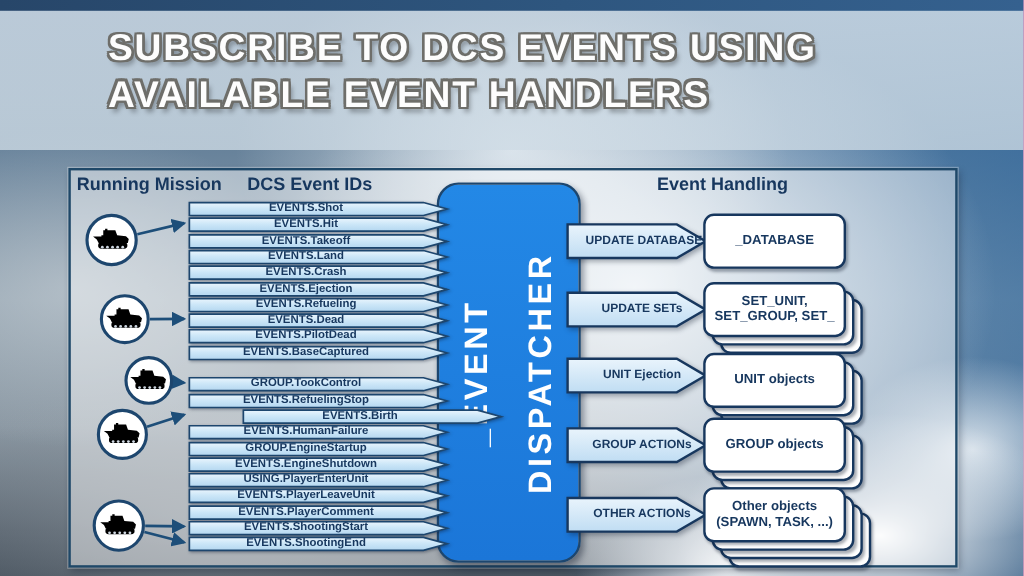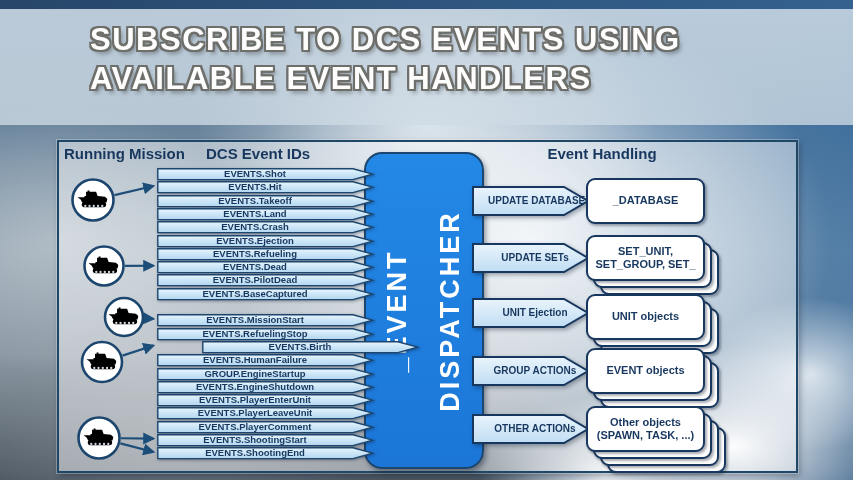--- a/index.html
+++ b/index.html
@@ -166,21 +166,21 @@
         <div class="event-row" style="top: 119.7px;">
           <svg viewBox="0 0 217 12.4" preserveAspectRatio="none">
             <polygon points="0.8,0.8 196,0.8 215.8,6.2 196,11.6 0.8,11.6" fill="url(#rowGrad)" stroke="#1d466e" stroke-width="1.4"></polygon>
           </svg>
           <span>EVENTS.BaseCaptured</span>
         </div>
         <div class="event-row" style="top: 146.3px;">
           <svg viewBox="0 0 217 12.4" preserveAspectRatio="none">
             <polygon points="0.8,0.8 196,0.8 215.8,6.2 196,11.6 0.8,11.6" fill="url(#rowGrad)" stroke="#1d466e" stroke-width="1.4"></polygon>
           </svg>
-          <span>EVENTS.MissionStart</span>
+          <span>GROUP.TookControl</span>
         </div>
         <div class="event-row" style="top: 159.6px;">
           <svg viewBox="0 0 217 12.4" preserveAspectRatio="none">
             <polygon points="0.8,0.8 196,0.8 215.8,6.2 196,11.6 0.8,11.6" fill="url(#rowGrad)" stroke="#1d466e" stroke-width="1.4"></polygon>
           </svg>
           <span>EVENTS.RefuelingStop</span>
         </div>
         <div class="event-row" style="top: 172.9px; margin-left: 45px;">
           <svg viewBox="0 0 217 12.4" preserveAspectRatio="none">
             <polygon points="0.8,0.8 196,0.8 215.8,6.2 196,11.6 0.8,11.6" fill="url(#rowGrad)" stroke="#1d466e" stroke-width="1.4"></polygon>
@@ -202,21 +202,21 @@
         <div class="event-row" style="top: 212.8px;">
           <svg viewBox="0 0 217 12.4" preserveAspectRatio="none">
             <polygon points="0.8,0.8 196,0.8 215.8,6.2 196,11.6 0.8,11.6" fill="url(#rowGrad)" stroke="#1d466e" stroke-width="1.4"></polygon>
           </svg>
           <span>EVENTS.EngineShutdown</span>
         </div>
         <div class="event-row" style="top: 226.1px;">
           <svg viewBox="0 0 217 12.4" preserveAspectRatio="none">
             <polygon points="0.8,0.8 196,0.8 215.8,6.2 196,11.6 0.8,11.6" fill="url(#rowGrad)" stroke="#1d466e" stroke-width="1.4"></polygon>
           </svg>
-          <span>EVENTS.PlayerEnterUnit</span>
+          <span>USING.PlayerEnterUnit</span>
         </div>
         <div class="event-row" style="top: 239.4px;">
           <svg viewBox="0 0 217 12.4" preserveAspectRatio="none">
             <polygon points="0.8,0.8 196,0.8 215.8,6.2 196,11.6 0.8,11.6" fill="url(#rowGrad)" stroke="#1d466e" stroke-width="1.4"></polygon>
           </svg>
           <span>EVENTS.PlayerLeaveUnit</span>
         </div>
         <div class="event-row" style="top: 252.7px;">
           <svg viewBox="0 0 217 12.4" preserveAspectRatio="none">
             <polygon points="0.8,0.8 196,0.8 215.8,6.2 196,11.6 0.8,11.6" fill="url(#rowGrad)" stroke="#1d466e" stroke-width="1.4"></polygon>
@@ -278,21 +278,21 @@
         <div class="callout" style="left: 413px; top: 214px;">
           <svg viewBox="0 0 117 30">
             <polygon points="1,1 92,1 116,15 92,29 1,29" fill="url(#calloutGrad)" stroke="#17375e" stroke-width="2"></polygon>
           </svg>
           <span>GROUP ACTIONs</span>
         </div>
         <div class="stack" style="left: 527px; top: 206px;">
           <div class="layer" style="left: 14px; top: 14px;"></div>
           <div class="layer" style="left: 7px; top: 7px;"></div>
           <div class="box">
-            <div>EVENT objects</div>
+            <div>GROUP objects</div>
           </div>
         </div>
         <div class="callout" style="left: 413px; top: 272px;">
           <svg viewBox="0 0 117 30">
             <polygon points="1,1 92,1 116,15 92,29 1,29" fill="url(#calloutGrad)" stroke="#17375e" stroke-width="2"></polygon>
           </svg>
           <span>OTHER ACTIONs</span>
         </div>
         <div class="stack" style="left: 527px; top: 264px;">
           <div class="layer" style="left: 21px; top: 21px;"></div>

